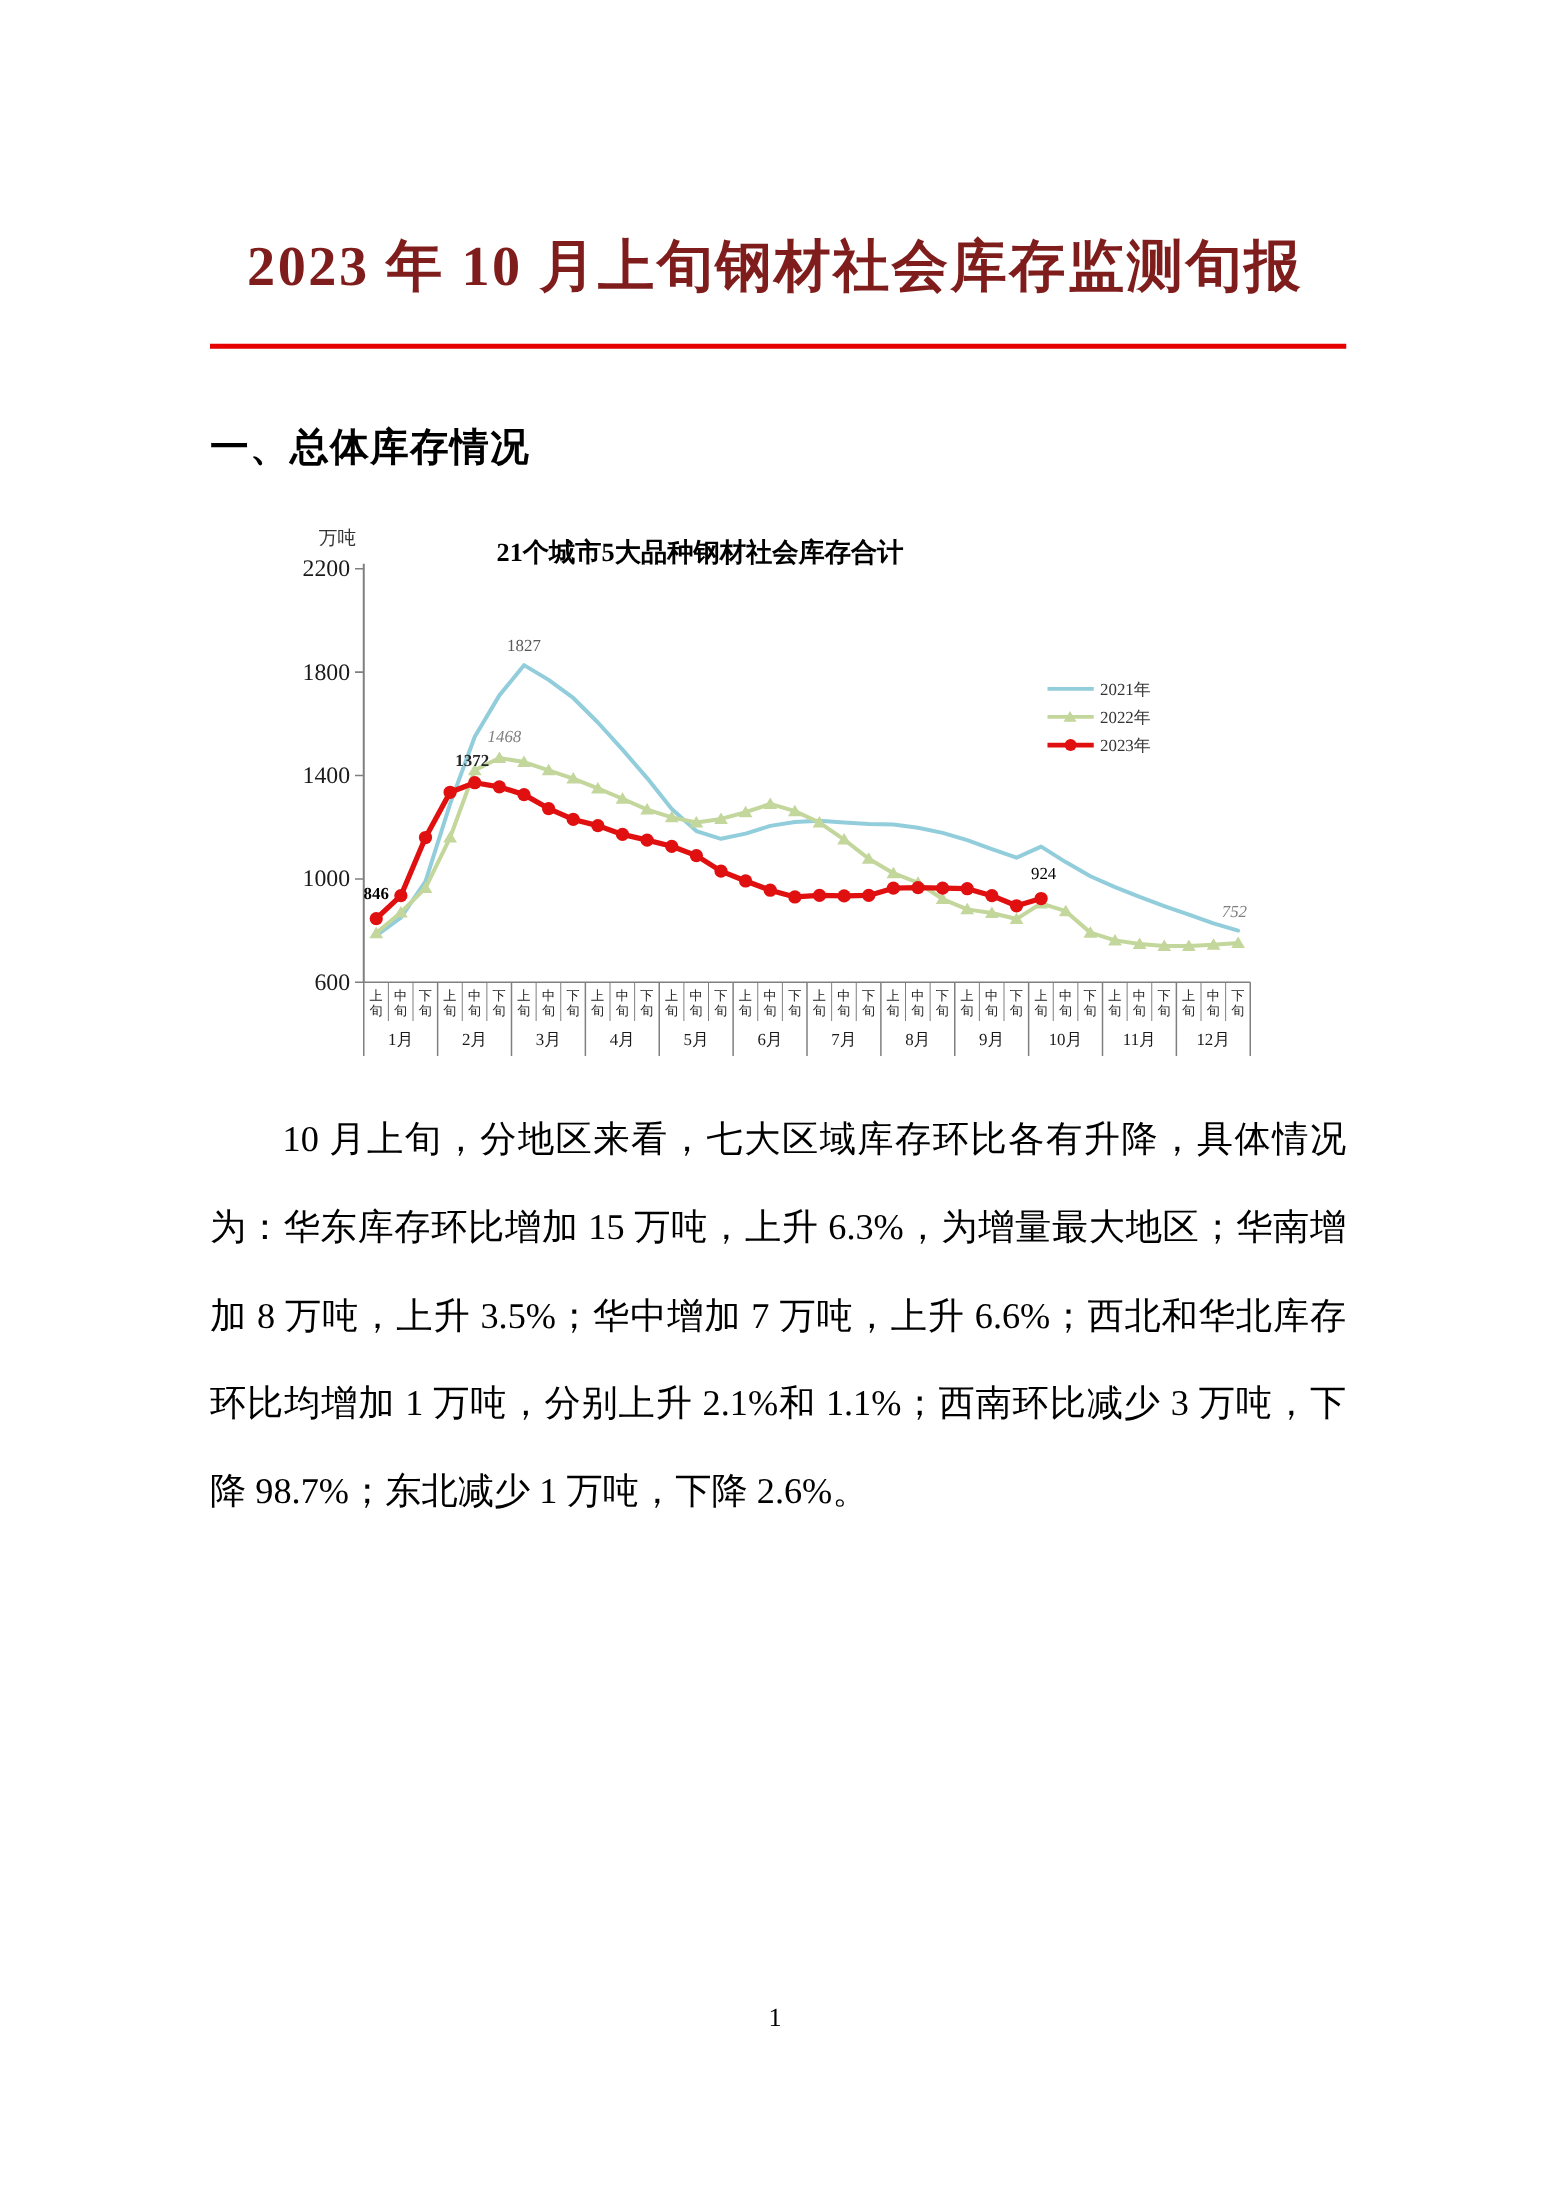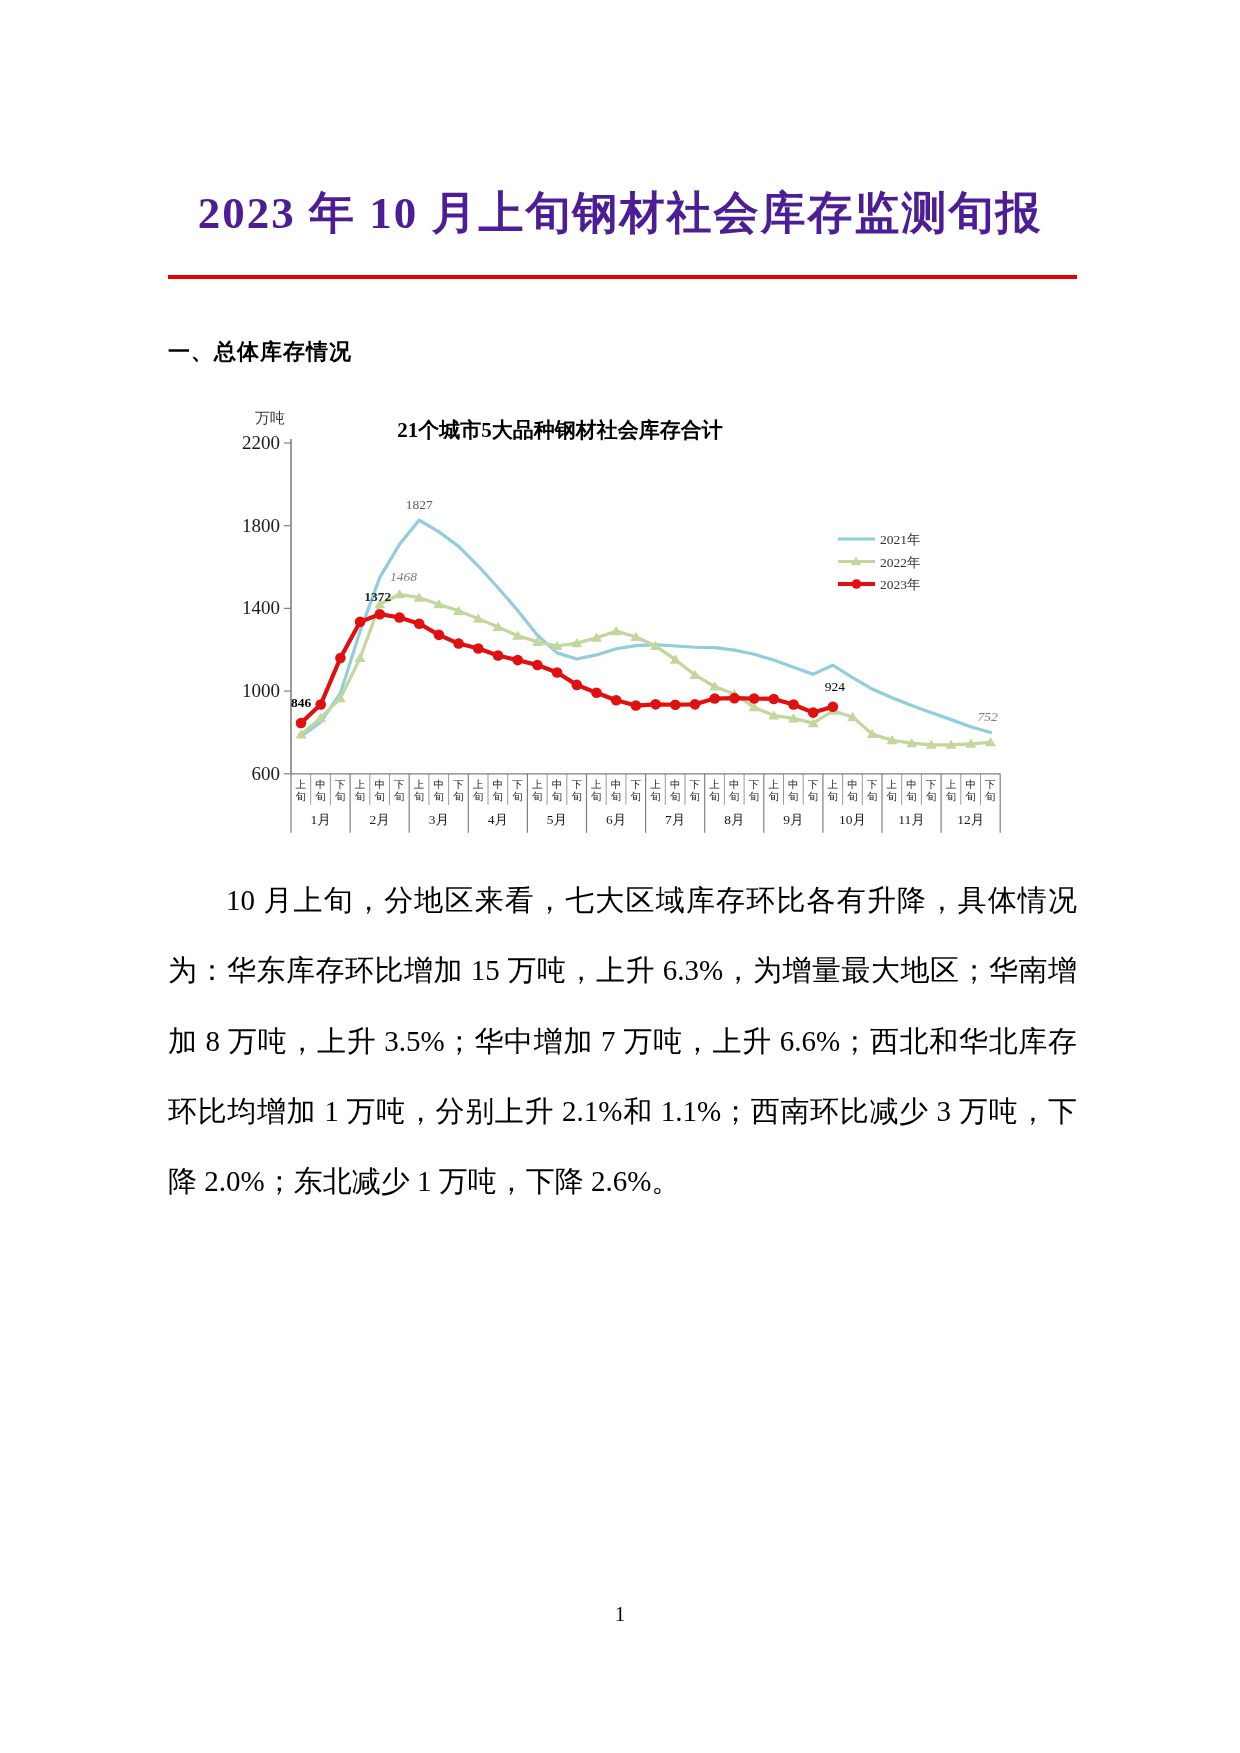--- a/index.html
+++ b/index.html
@@ -10,31 +10,31 @@
     font-family:"Liberation Serif","DejaVu Serif",serif;
     color:#000;
     overflow:hidden;
   }
   .doc-title{
     margin:185px 100px 0 100px;
     text-align:center;
     font-size:45px;
     font-weight:bold;
     letter-spacing:2px;
-    color:#4c1d95;
+    color:#7f1d1d;
     line-height:1.25;
   }
   .red-rule{
     border:none;
     border-top:4px solid #e60000;
     margin:34px 163px 0 168px;
   }
   .section-heading{
     margin:58px 165px 0 168px;
-    font-size:22px;
+    font-size:31px;
     font-weight:bold;
     letter-spacing:1px;
   }
   .body-para{
     margin:20px 163px 0 168px;
     font-size:29px;
     line-height:2.42;
     text-align:justify;
     text-indent:2em;
   }
@@ -278,19 +278,19 @@
         <text x="655" y="151" font-size="13.5" fill="#333">2021年</text>
         <line x1="613" y1="168.5" x2="650" y2="168.5" stroke="#c3d69b" stroke-width="3"></line>
         <polygon points="631,163.7 625.8,172.3 636.2,172.3" fill="#c3d69b"></polygon>
         <text x="655" y="173.5" font-size="13.5" fill="#333">2022年</text>
         <line x1="613" y1="191" x2="650" y2="191" stroke="#e01010" stroke-width="3.8"></line>
         <circle cx="631.5" cy="191" r="4.8" fill="#e01010"></circle>
         <text x="655" y="196" font-size="13.5" fill="#333">2023年</text>
       </svg>
   </figure>
 
-  <p class="body-para">10 月上旬，分地区来看，七大区域库存环比各有升降，具体情况为：华东库存环比增加 15 万吨，上升 6.3%，为增量最大地区；华南增加 8 万吨，上升 3.5%；华中增加 7 万吨，上升 6.6%；西北和华北库存环比均增加 1 万吨，分别上升 2.1%和 1.1%；西南环比减少 3 万吨，下降 2.0%；东北减少 1 万吨，下降 2.6%。</p>
+  <p class="body-para">10 月上旬，分地区来看，七大区域库存环比各有升降，具体情况为：华东库存环比增加 15 万吨，上升 6.3%，为增量最大地区；华南增加 8 万吨，上升 3.5%；华中增加 7 万吨，上升 6.6%；西北和华北库存环比均增加 1 万吨，分别上升 2.1%和 1.1%；西南环比减少 3 万吨，下降 98.7%；东北减少 1 万吨，下降 2.6%。</p>
 
   <footer class="page-footer">
     <span>1</span>
   </footer>
 
 </div>
 
 </body></html>

